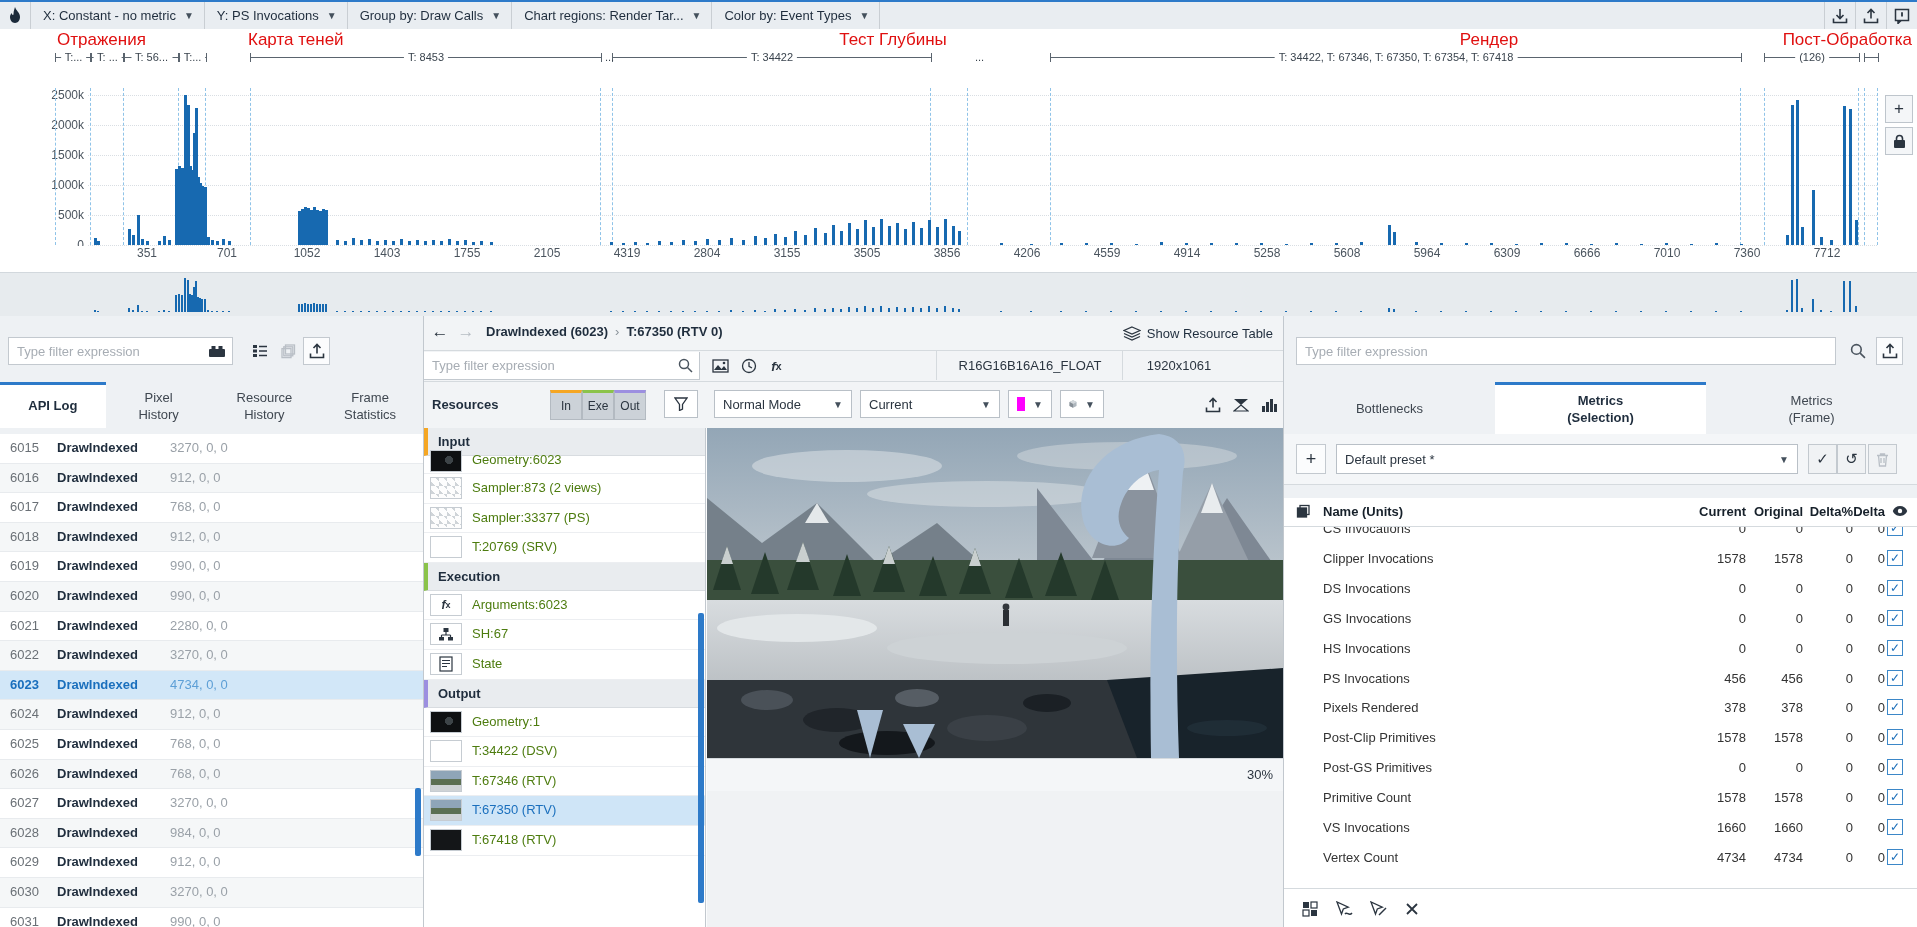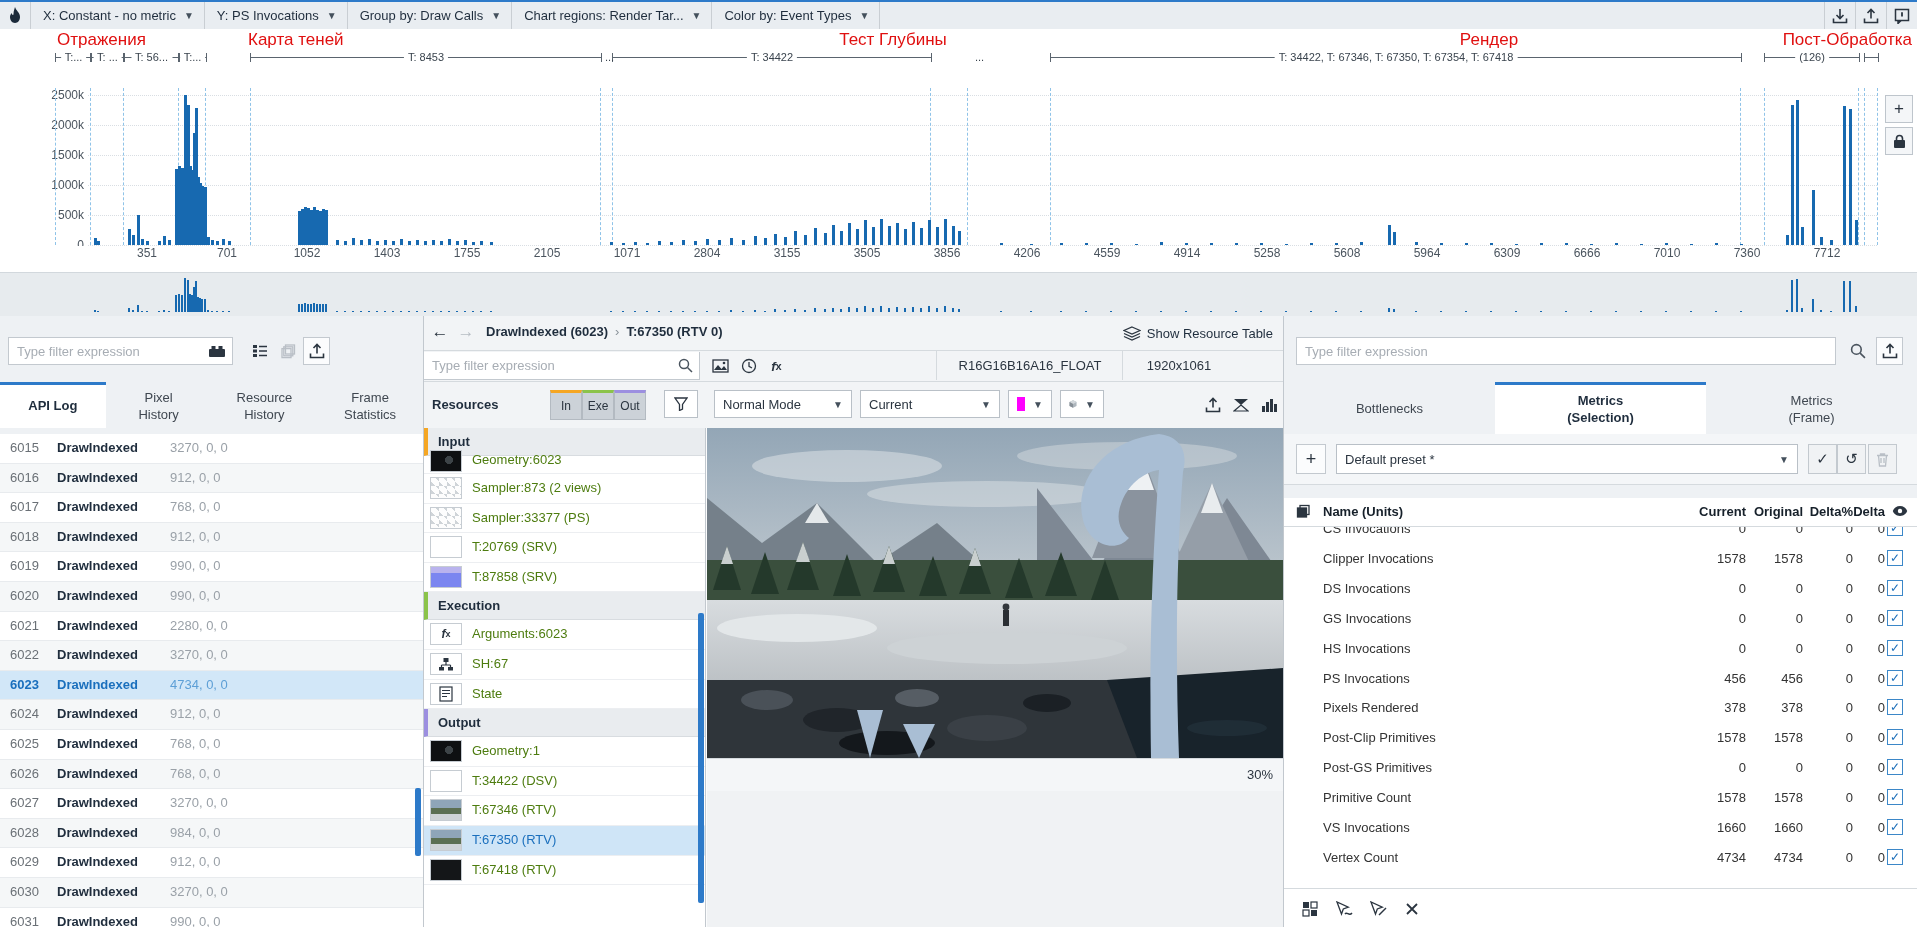--- a/index.html
+++ b/index.html
@@ -392,21 +392,21 @@
       </div>
     </div>
 
   <div id="xlabels">
       <div class="xl" style="left: 147px;">351</div>
       <div class="xl" style="left: 227px;">701</div>
       <div class="xl" style="left: 307px;">1052</div>
       <div class="xl" style="left: 387px;">1403</div>
       <div class="xl" style="left: 467px;">1755</div>
       <div class="xl" style="left: 547px;">2105</div>
-      <div class="xl" style="left: 627px;">1071</div>
+      <div class="xl" style="left: 627px;">4319</div>
       <div class="xl" style="left: 707px;">2804</div>
       <div class="xl" style="left: 787px;">3155</div>
       <div class="xl" style="left: 867px;">3505</div>
       <div class="xl" style="left: 947px;">3856</div>
       <div class="xl" style="left: 1027px;">4206</div>
       <div class="xl" style="left: 1107px;">4559</div>
       <div class="xl" style="left: 1187px;">4914</div>
       <div class="xl" style="left: 1267px;">5258</div>
       <div class="xl" style="left: 1347px;">5608</div>
       <div class="xl" style="left: 1427px;">5964</div>
@@ -810,24 +810,20 @@
             <span class="rtext">Sampler:873 (2 views)</span>
           </div>
           <div class="ritem">
             <div class="thumb th-sampler"></div>
             <span class="rtext">Sampler:33377 (PS)</span>
           </div>
           <div class="ritem">
             <div class="thumb th-green"></div>
             <span class="rtext">T:20769 (SRV)</span>
           </div>
-          <div class="ritem">
-            <div class="thumb th-blue"></div>
-            <span class="rtext">T:87858 (SRV)</span>
-          </div>
           <div class="rsec" style="border-left-color: rgb(139, 195, 74);">Execution</div>
           <div class="ritem">
             <div class="thumb th-icon">
               <b><i>f</i></b>
               <span style="font-size:9px;font-weight:bold">x</span>
             </div>
             <span class="rtext">Arguments:6023</span>
           </div>
           <div class="ritem">
             <div class="thumb th-icon">

